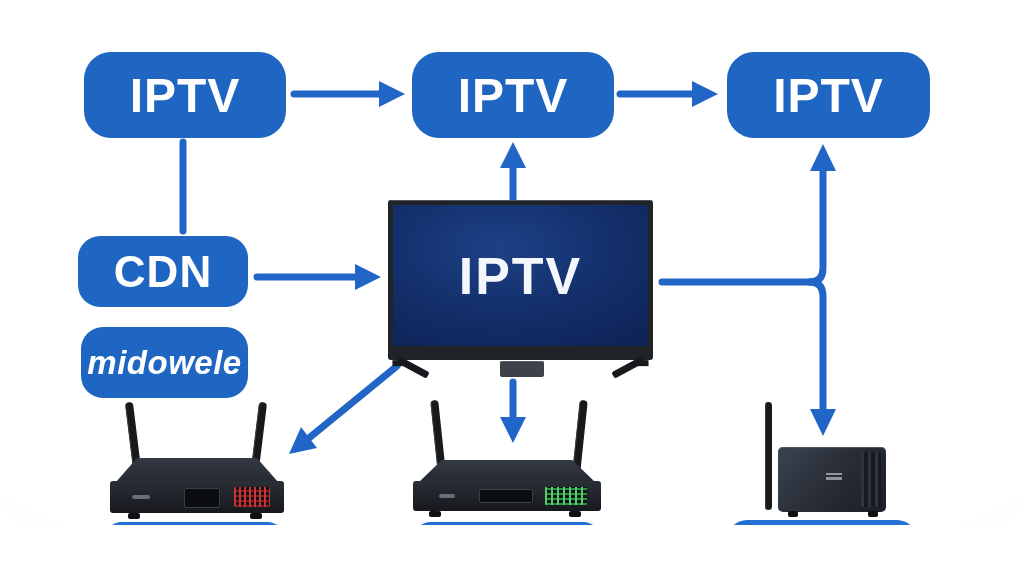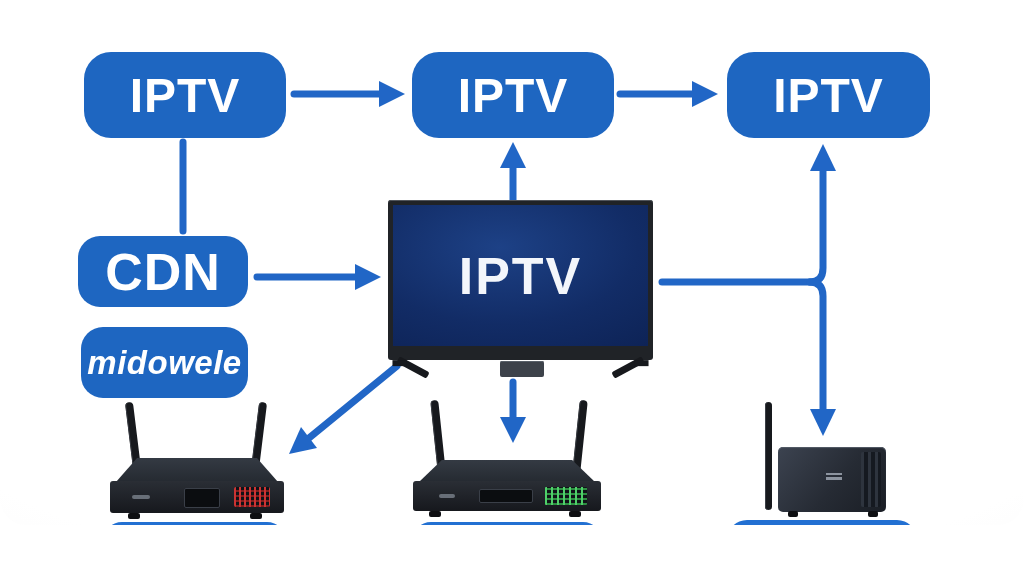--- a/index.html
+++ b/index.html
@@ -26,21 +26,21 @@
 
   .node{
     position:absolute;display:flex;align-items:center;justify-content:center;
     background:var(--box-blue);color:var(--box-text);font-weight:bold;
     letter-spacing:1px;
   }
   .node-iptv{width:202px;height:86px;border-radius:27px;font-size:48px;}
   #box1{left:84px;top:52px;}
   #box2{left:412px;top:52px;}
   #box3{left:727px;top:52px;width:203px;}
-  .node-cdn{left:78px;top:236px;width:170px;height:71px;border-radius:22px;font-size:52px;}
+  .node-cdn{left:78px;top:236px;width:170px;height:71px;border-radius:22px;font-size:44px;}
   .node-brand{left:81px;top:327px;width:167px;height:71px;border-radius:22px;font-size:33px;letter-spacing:0.5px;font-style:italic;}
 
   
   .tv{position:absolute;left:388px;top:200px;width:265px;height:160px;
       background:var(--tv-frame);border-radius:3px;
       box-shadow:inset 0 1px 0 #50545a;}
   .tv-screen{position:absolute;left:5px;top:5px;right:5px;height:141px;
       background:radial-gradient(120% 120% at 42% 30%, var(--tv-screen-light) 0%, #122c66 45%, var(--tv-screen-dark) 100%);
       display:flex;align-items:center;justify-content:center;}
   .tv-screen-label{color:#f3f6fb;font-weight:bold;font-size:52px;letter-spacing:2px;}

